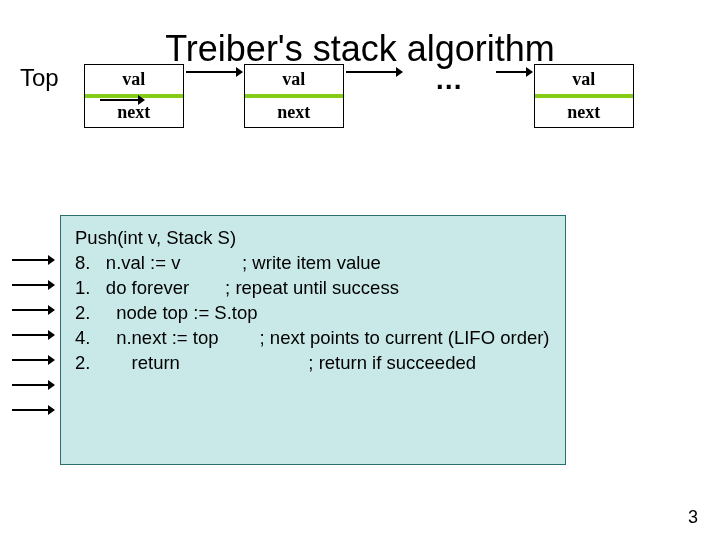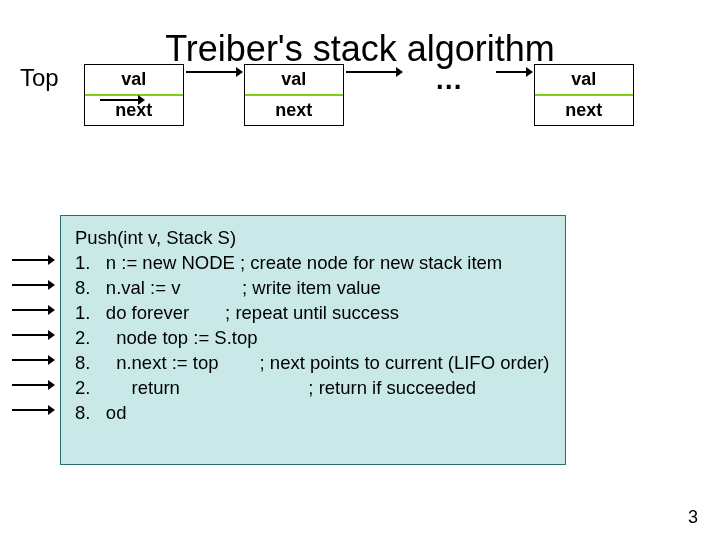--- a/index.html
+++ b/index.html
@@ -33,27 +33,28 @@
   .top-arrow {
     position: absolute;
     left: 80px;
     top: 28px;
   }
   .node {
     border: 1.5px solid #000;
     width: 100px;
     text-align: center;
     background: #fff;
+    font-family: Liberation Serif, serif;
   }
   .node .cell {
     font-size: 18px;
     padding: 4px 0;
     font-weight: bold;
   }
-  .node .cell + .cell { border-top: 2px solid #84cc16; }
+  .node .cell + .cell { border-top: 4px solid #84cc16; }
   .gap { width: 60px; display:flex; align-items:center; justify-content:center; }
   .ellipsis {
     font-size: 28px;
     font-weight: bold;
     width: 90px;
     text-align: center;
     padding-bottom: 8px;
   }
   .linkarrow { position:absolute; }
   .code-box {
@@ -149,22 +150,20 @@
       <line x1="2" y1="133" x2="38" y2="133" stroke="#000" stroke-width="2"></line>
         <polygon points="38,128 45,133 38,138" fill="#000"></polygon>
       <line x1="2" y1="158" x2="38" y2="158" stroke="#000" stroke-width="2"></line>
         <polygon points="38,153 45,158 38,163" fill="#000"></polygon>
     </g>
   </svg>
 </div>
 
 <div class="code-box">
   <div class="code-line">Push(int v, Stack S)</div>
-  <div class="code-line">1.   n := new NODE ; create node for new stack item</div>
   <div class="code-line">8.   n.val := v            ; write item value</div>
   <div class="code-line">1.   do forever       ; repeat until success</div>
   <div class="code-line">2.     node top := S.top</div>
-  <div class="code-line">8.     n.next := top        ; next points to current (LIFO order)</div>
+  <div class="code-line">4.     n.next := top        ; next points to current (LIFO order)</div>
   <div class="code-line">2.        return                         ; return if succeeded</div>
-  <div class="code-line">8.   od</div>
 </div>
 
 <div class="page-num">3</div>
 
 </body></html>

